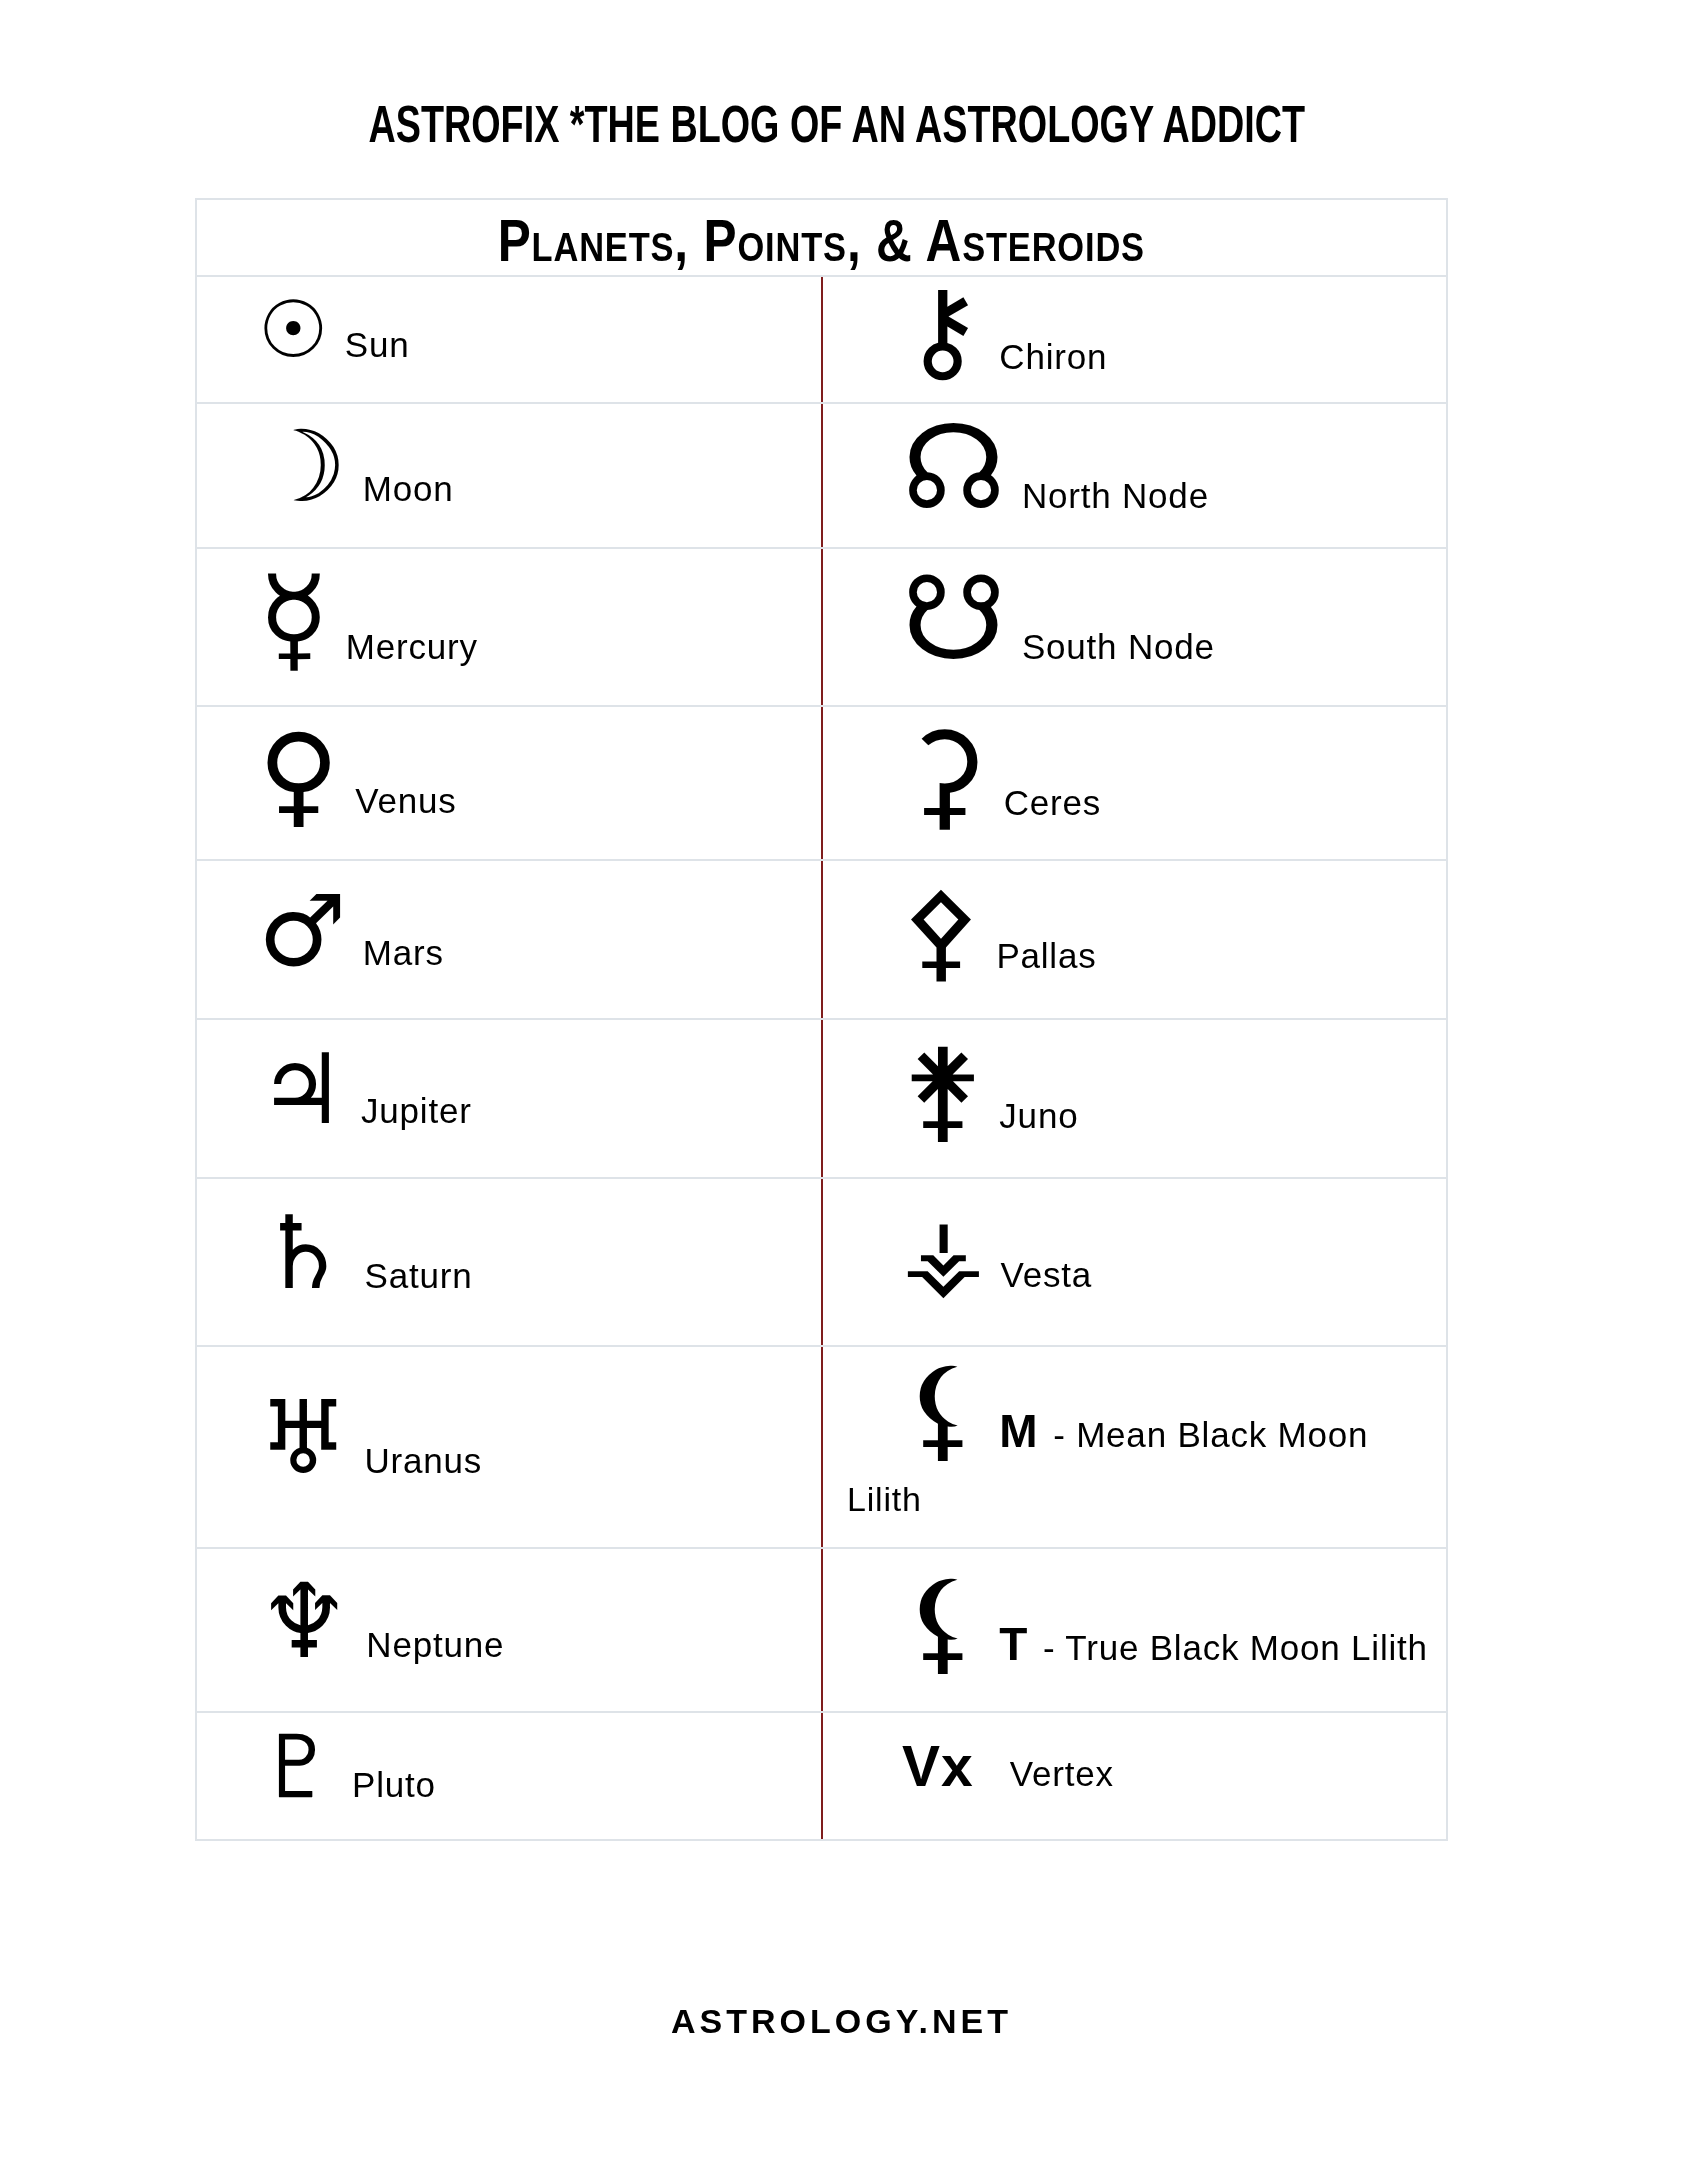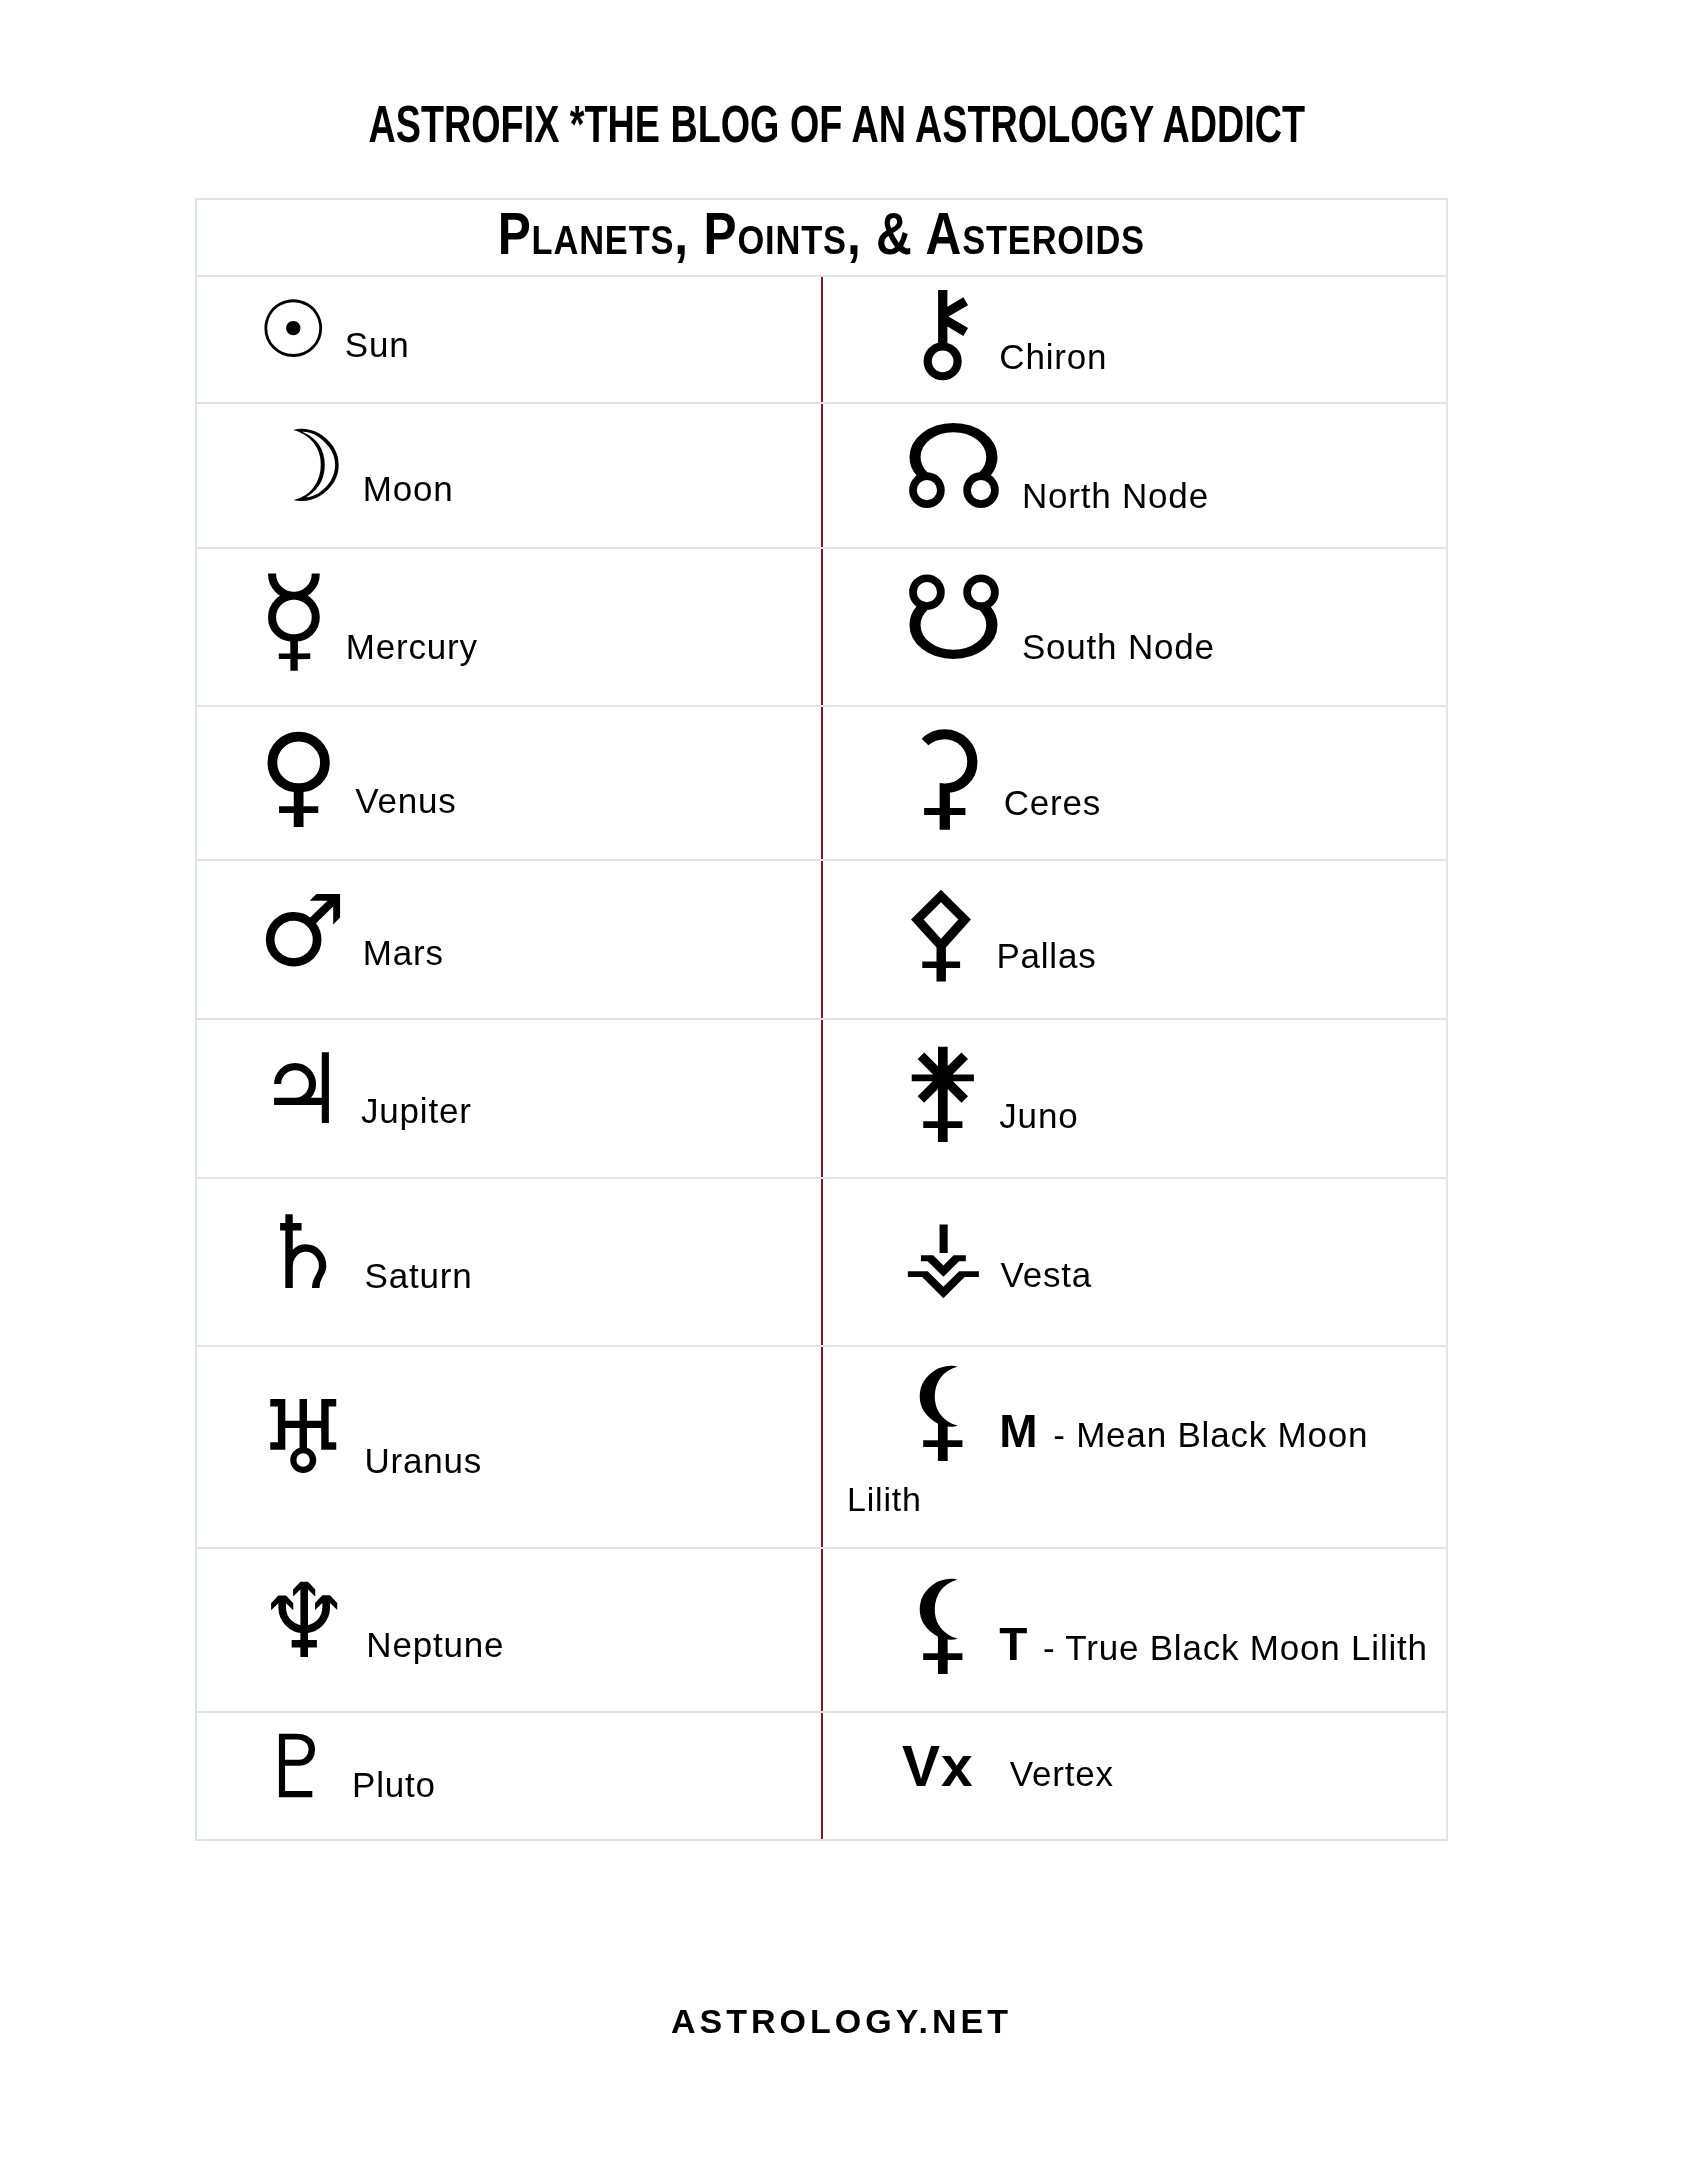--- a/index.html
+++ b/index.html
@@ -28,21 +28,21 @@
 
   
   .sym-table {
     position:absolute; top:198px; left:195px;
     width:1253px;
     border:2px solid #dee3e8;
     background:#ffffff;
   }
   .title-row {
     height:75px;
-    display:flex; align-items:flex-start; justify-content:center;
+    display:flex; align-items:flex-end; justify-content:center;
   }
   .title-text {
     display:inline-block;
     font-weight:700;
     font-variant:small-caps;
     font-size:59px;
     letter-spacing:1px;
     transform:scaleX(0.84);
     transform-origin:center;
     white-space:nowrap;

